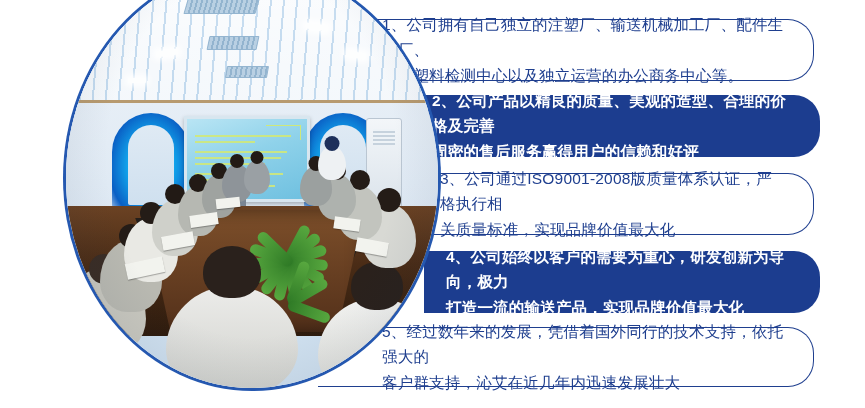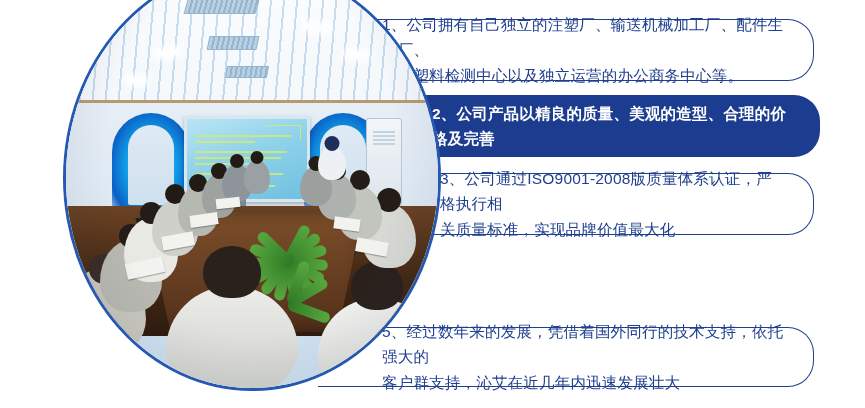--- a/index.html
+++ b/index.html
@@ -372,30 +372,37 @@
     <div class="block light b1">
       <div>
         <span class="txt">1、公司拥有自己独立的注塑厂、输送机械加工厂、配件生产厂、</span>
         <span class="txt">工程塑料检测中心以及独立运营的办公商务中心等。</span>
       </div>
     </div>
 
     <div class="block dark b2">
       <div>
         <span class="txt">2、公司产品以精良的质量、美观的造型、合理的价格及完善</span>
+        <span class="txt">周密的售后服务赢得用户的信赖和好评</span>
       </div>
     </div>
 
     <div class="block light b3">
       <div>
         <span class="txt">3、公司通过ISO9001-2008版质量体系认证，严格执行相</span>
         <span class="txt">关质量标准，实现品牌价值最大化</span>
       </div>
     </div>
 
+    <div class="block dark b4">
+      <div>
+        <span class="txt">4、公司始终以客户的需要为重心，研发创新为导向，极力</span>
+        <span class="txt">打造一流的输送产品，实现品牌价值最大化</span>
+      </div>
+    </div>
 
     <div class="block light b5">
       <div>
         <span class="txt">5、经过数年来的发展，凭借着国外同行的技术支持，依托强大的</span>
         <span class="txt">客户群支持，沁艾在近几年内迅速发展壮大</span>
       </div>
     </div>
 
   </div>
 </div>

